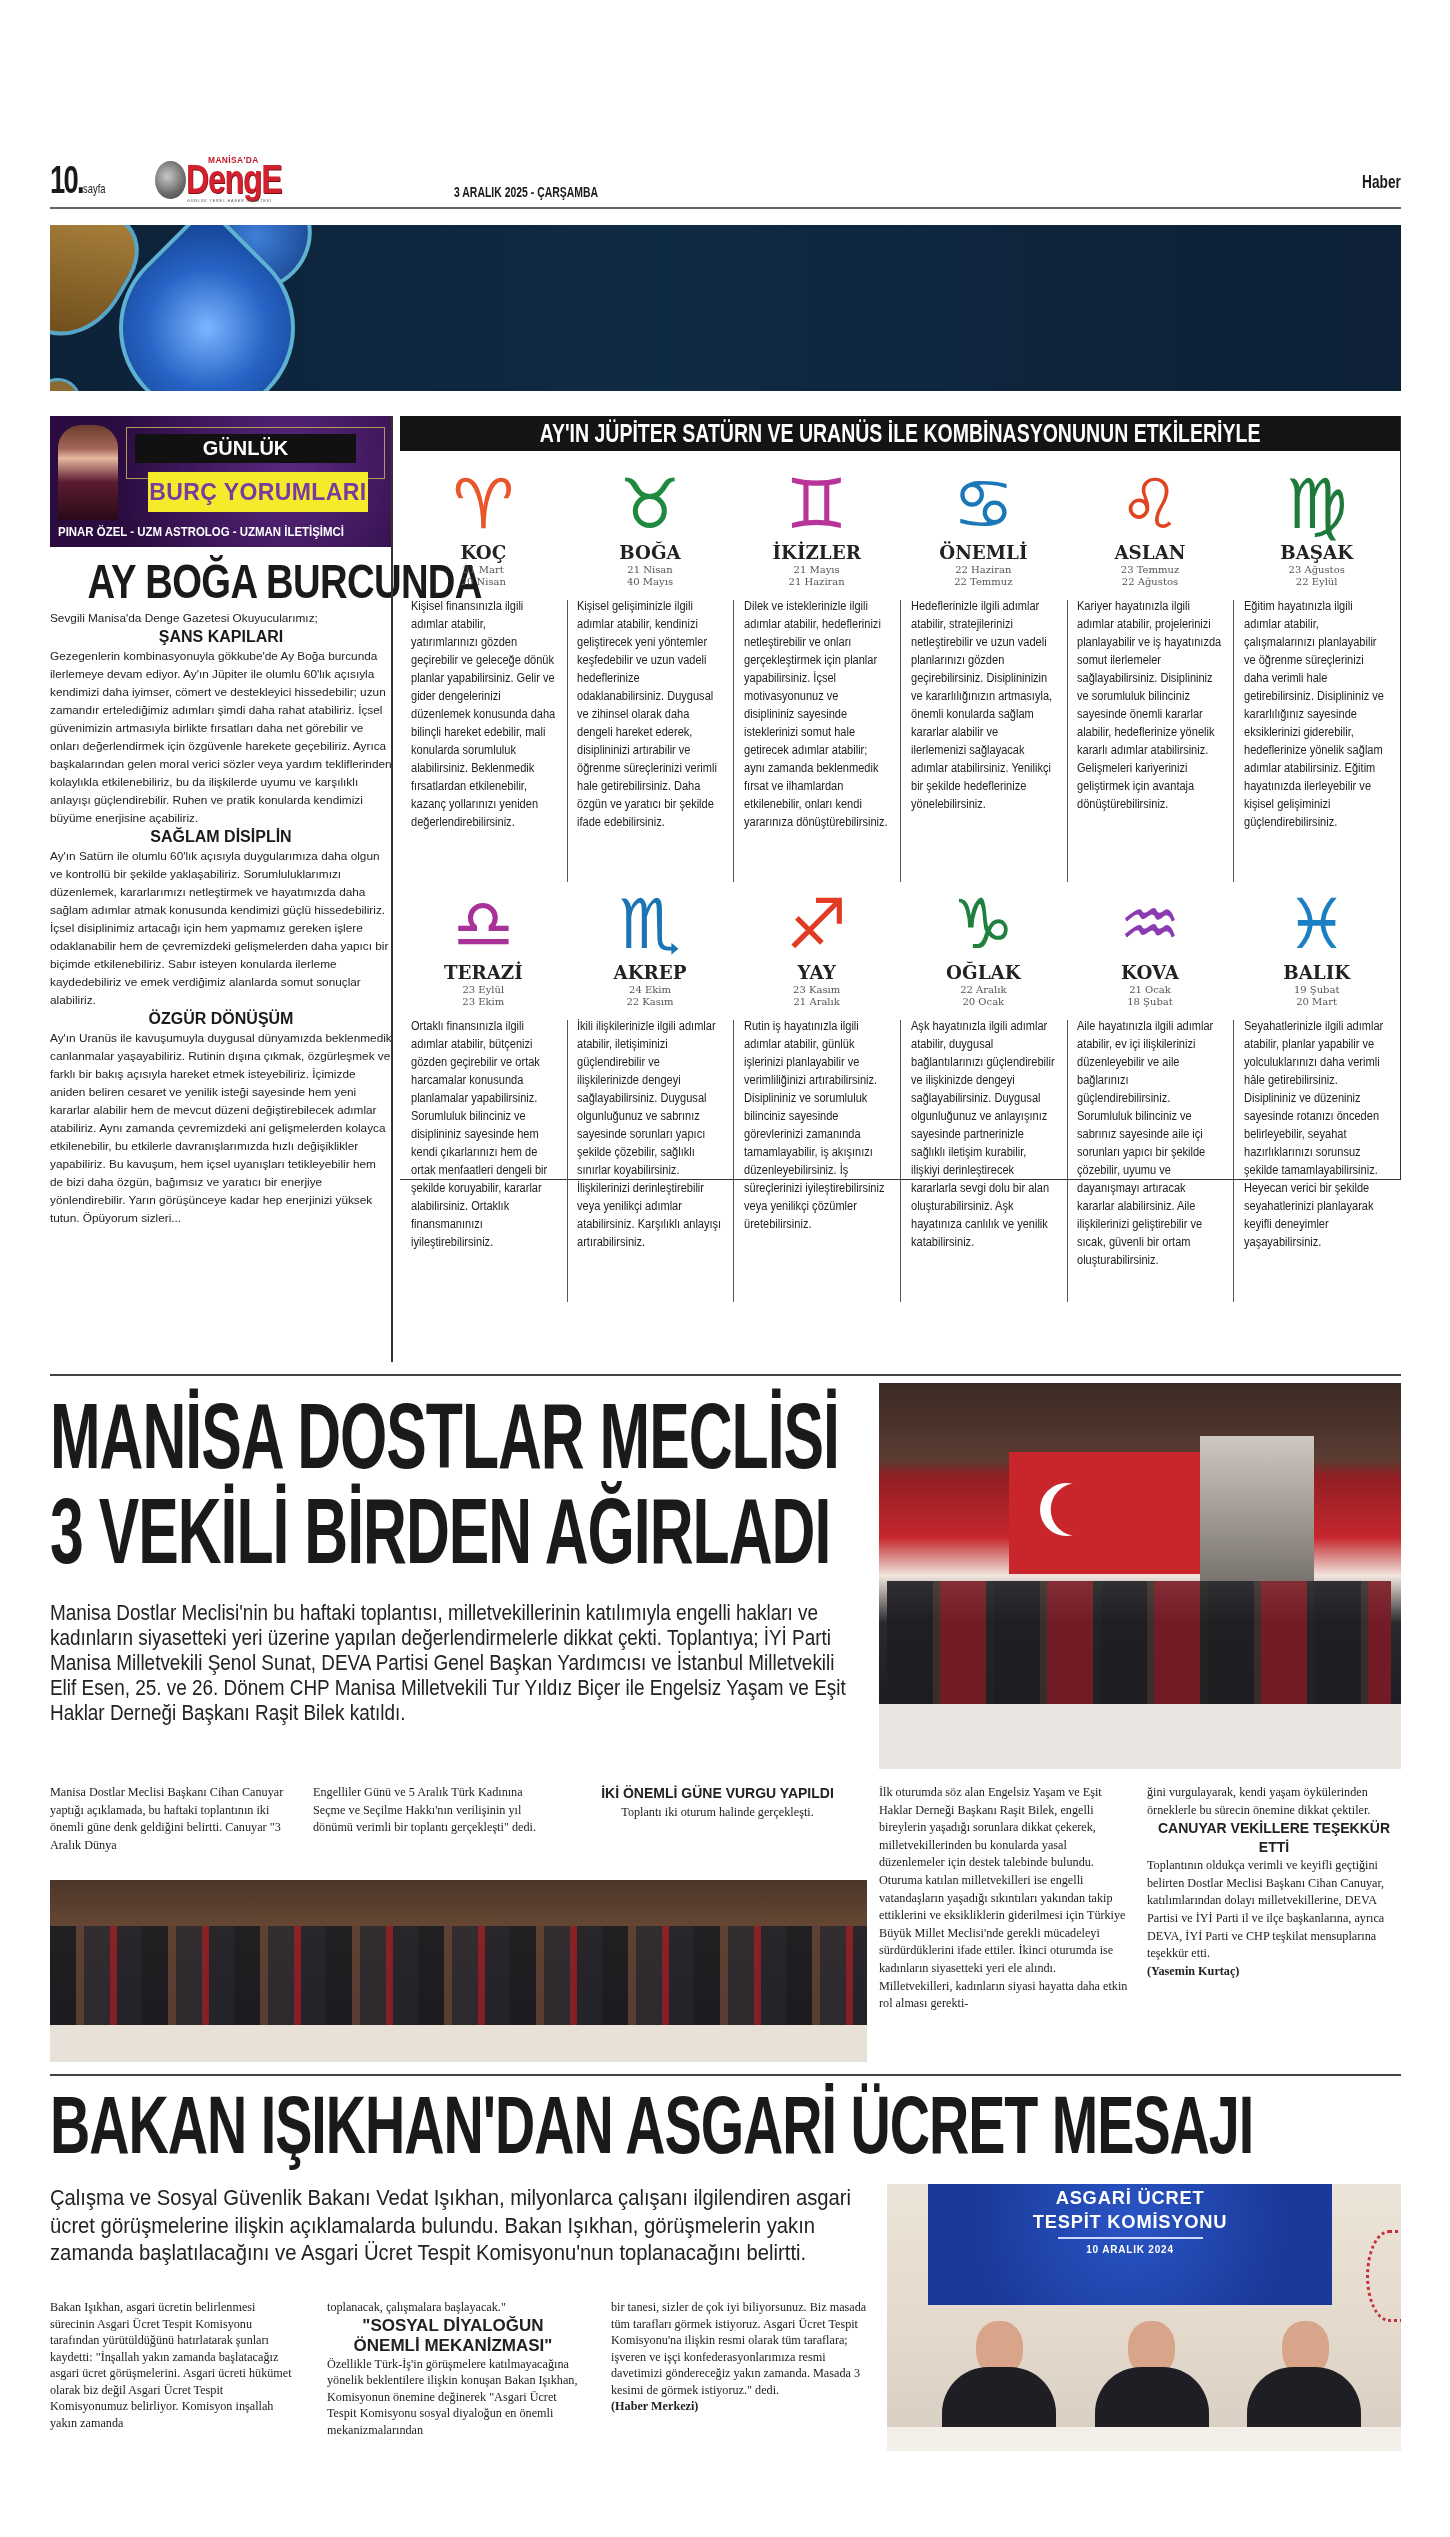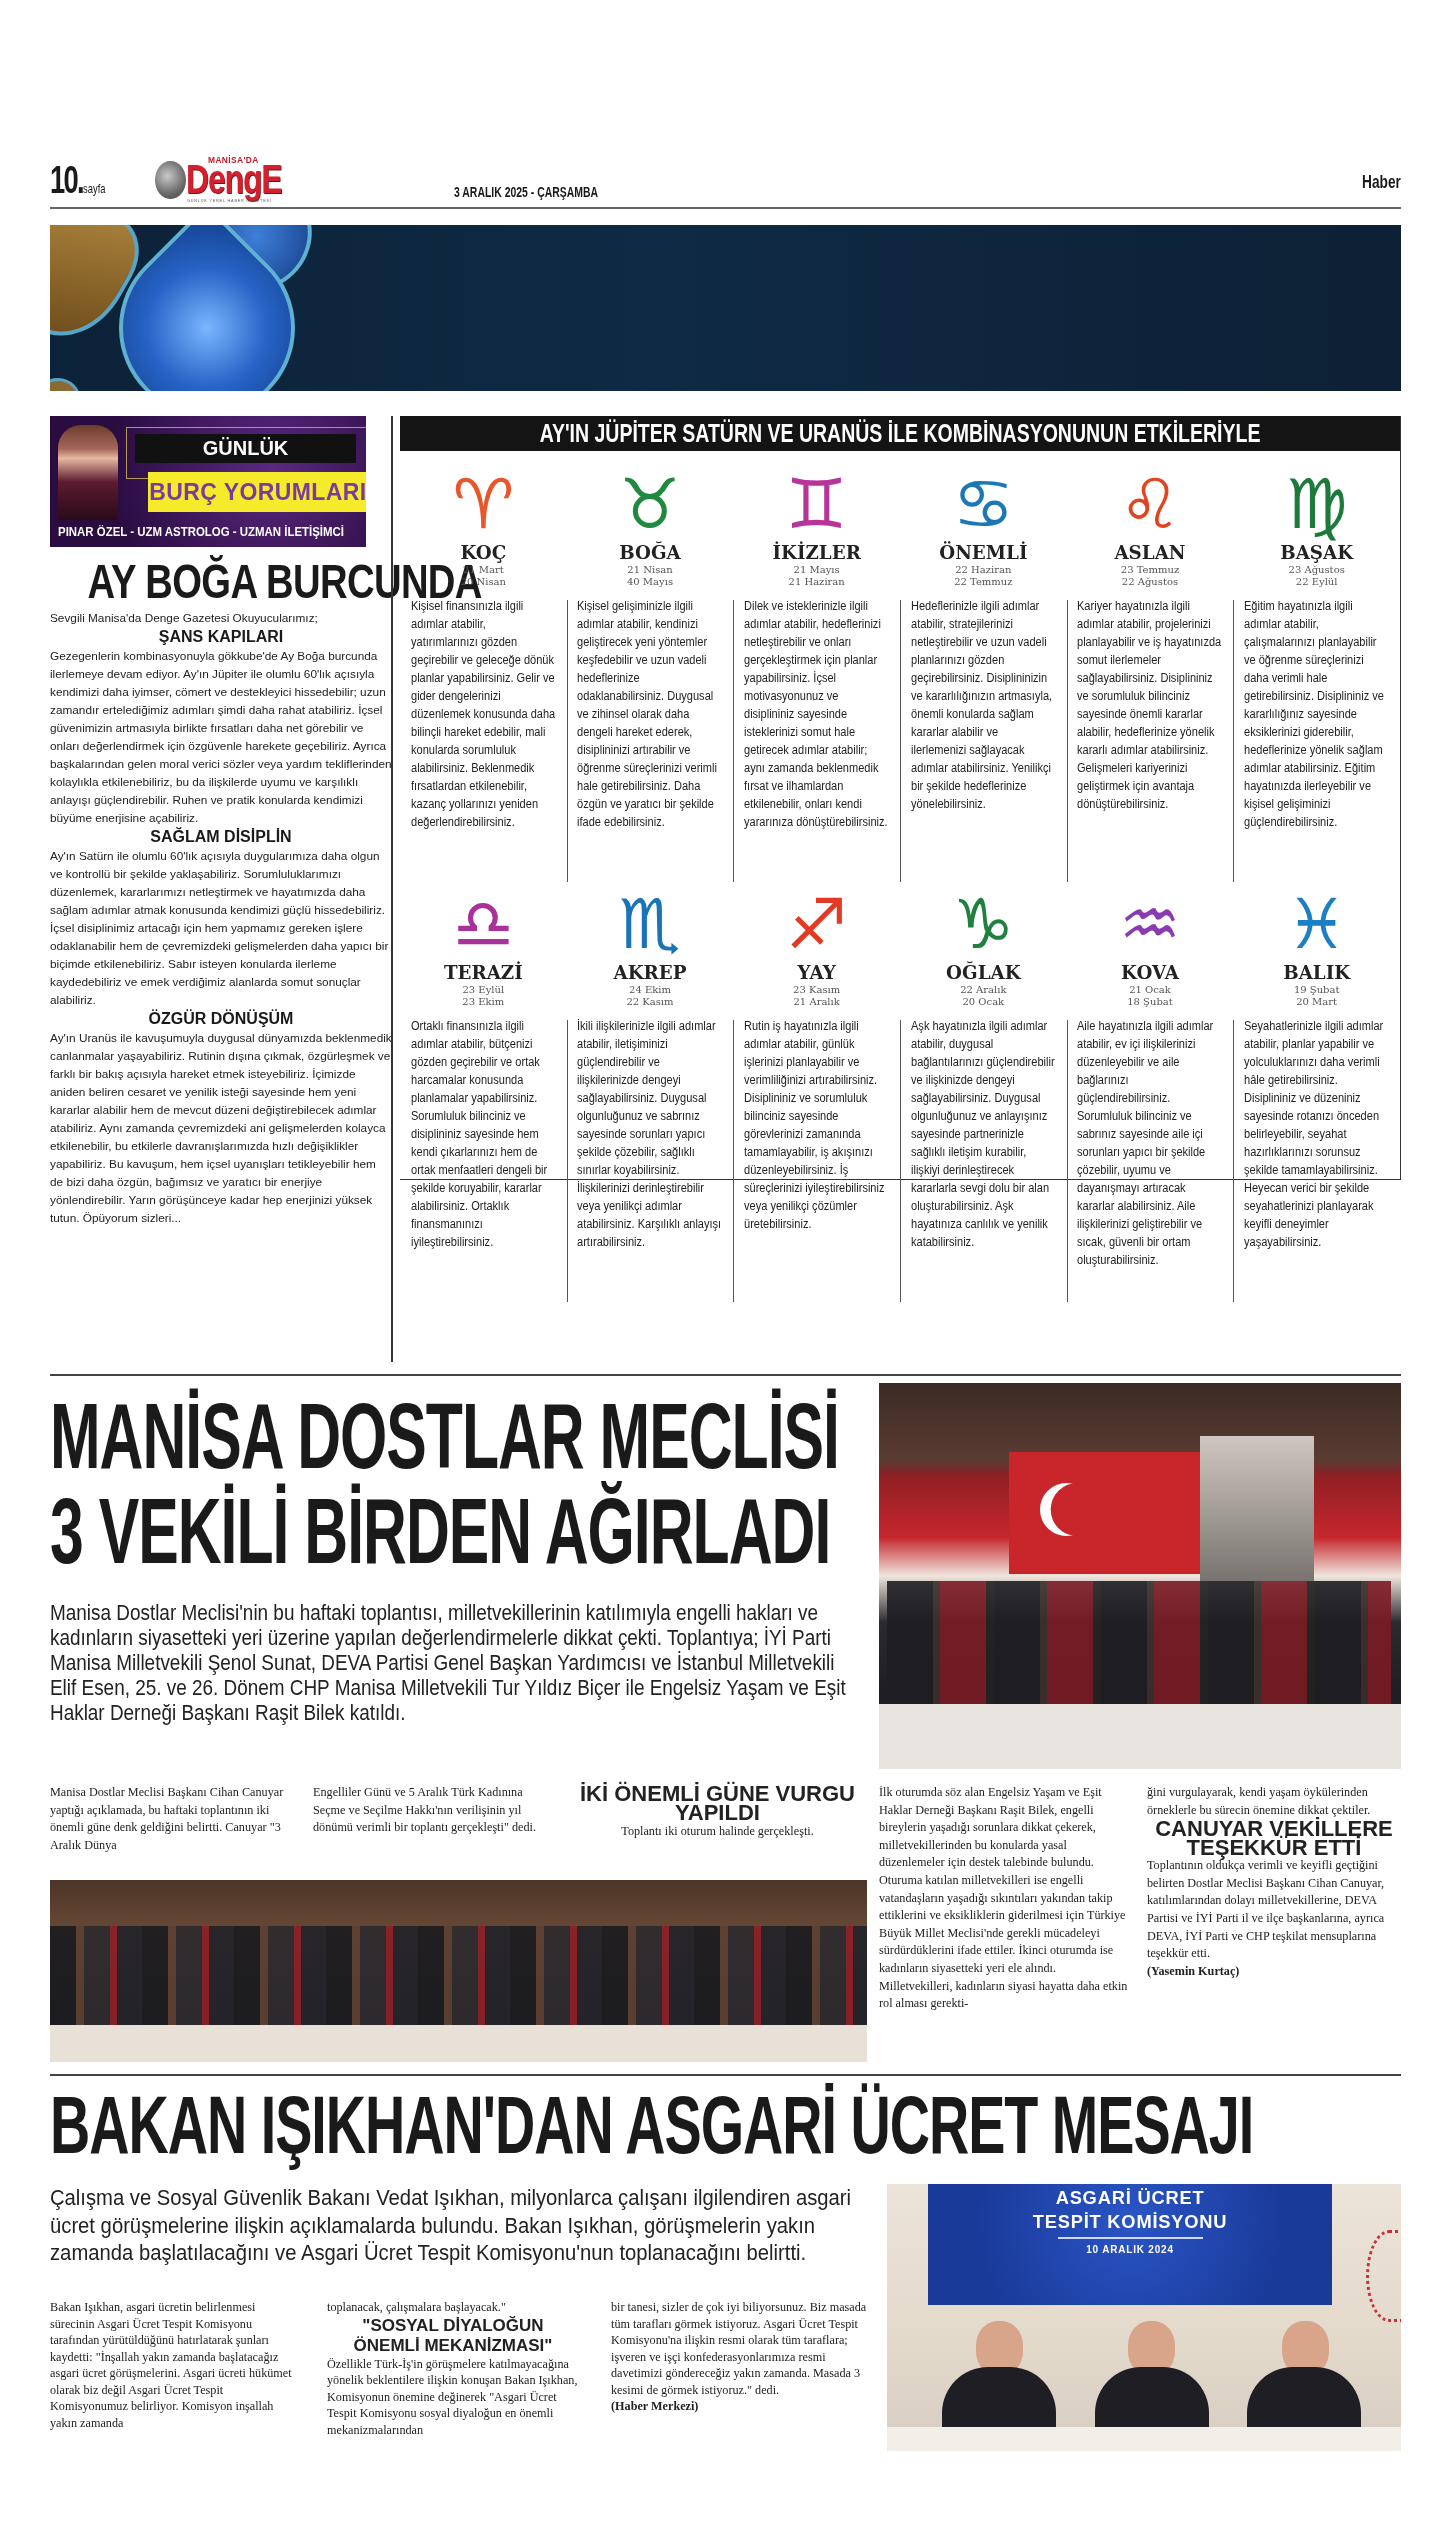--- a/index.html
+++ b/index.html
@@ -21,21 +21,21 @@
   
   .banner { position: absolute; left: 50px; top: 225px; width: 1351px; height: 166px; background: linear-gradient(90deg, #0c2238 0%, #0f2a44 45%, #0d2035 100%); overflow: hidden; }
   .banner .deco1 { position: absolute; left: -30.5px; top: -23px; width: 107px; height: 137px; transform: rotate(30deg); background: linear-gradient(160deg, #b0873f, #6b4a1a); border: 4.6px solid #58a6c7; border-radius: 40% 40% 60% 60%; }
   .banner .deco2 { position: absolute; left: 69px; top: 15.3px; width: 176px; height: 176px; transform: rotate(45deg); border-radius: 0 50% 50% 50%; background: radial-gradient(circle at 50% 50%, #7ab6ff, #2764c6 50%, #113d8a); border: 4.6px solid #5eb1d1; }
   .banner .deco3 { position: absolute; left: 153px; top: -46px; width: 107px; height: 114px; transform: rotate(45deg); border-radius: 0 50% 50% 50%; background: radial-gradient(circle, #3e7fd8, #123a82); border: 4.6px solid #5eb1d1; }
   .banner .deco4 { position: absolute; left: -15.3px; top: 153px; width: 46px; height: 46px; border-radius: 50%; background: #8a6a30; border: 3.8px solid #58a6c7; }
   .banner-title-box { position: absolute; left: 627px; top: 21.4px; width: 698px; height: 119px; background: #c62a2a; display: flex; align-items: center; justify-content: center; }
   .banner-title { font-family: "Liberation Sans", sans-serif; font-weight: 700; font-size: 92px; color: #fff; letter-spacing: 2.3px; transform: scaleX(0.9); }
 
   
-  .promo { position: absolute; left: 50px; top: 416px; width: 316px; height: 131px; background: radial-gradient(circle at 70% 40%, #5a2880, #2a0c40 70%); overflow: hidden; }
+  .promo { position: absolute; left: 50px; top: 416px; width: 342px; height: 131px; background: radial-gradient(circle at 70% 40%, #5a2880, #2a0c40 70%); overflow: hidden; }
   .promo .photo { position: absolute; left: 7.6px; top: 9.2px; width: 60px; height: 95px; background: linear-gradient(180deg, #6b3d2e 0%, #a5675a 25%, #e6b9a0 35%, #5b1b30 60%, #2a0a18 100%); border-radius: 23px 23px 3.1px 3.1px; }
   .promo .frame { position: absolute; left: 76px; top: 10.7px; width: 259px; height: 52px; border: 1.5px solid #b49a54; }
   .promo .gunluk { position: absolute; left: 85px; top: 18.3px; width: 221px; height: 29px; background: #111; color: #fff; font-weight: 700; font-size: 20px; text-align: center; line-height: 29px; }
   .promo .burc { position: absolute; left: 98px; top: 56px; width: 220px; height: 40px; background: #f6eb2a; color: #7a3aa0; font-weight: 700; font-size: 23px; text-align: center; line-height: 40px; letter-spacing: 0.4px; }
   .promo .author { position: absolute; left: 7.6px; top: 108px; width: 328px; color: #fff; font-weight: 700; font-size: 13px; white-space: nowrap; transform: scaleX(0.88); transform-origin: left; }
 
   .left-col { position: absolute; left: 50px; top: 557px; width: 342px; }
   .left-headline { font-family: "Liberation Sans", sans-serif; font-weight: 700; font-size: 49px; line-height: 49px; text-align: center; transform: scaleX(0.78); transform-origin: center; white-space: nowrap; letter-spacing: -0.8px; }
   .left-col p { font-size: 11.8px; line-height: 18px; color: #222; }
   .left-col h3 { text-align: center; font-size: 16px; line-height: 18.3px; font-weight: 700; margin: 0.8px 0; }
@@ -66,21 +66,21 @@
   .photo-a1 .flag { position: absolute; left: 130px; top: 69px; width: 252px; height: 122px; background: #c9262c; }
   .photo-a1 .flag::after { content: ""; position: absolute; left: 30.5px; top: 30.5px; width: 53px; height: 53px; border-radius: 50%; box-shadow: 10.7px 0 0 0 #fff inset; }
   .photo-a1 .portrait { position: absolute; left: 321px; top: 53px; width: 114px; height: 145px; background: linear-gradient(180deg, #cfc8c0, #7a7470); }
   .photo-a1 .table { position: absolute; left: 0; top: 321px; width: 100%; height: 69px; background: #e8e5e0; }
   .photo-a1 .people { position: absolute; left: 7.6px; top: 198px; width: 504px; height: 130px; background: repeating-linear-gradient(90deg, #1d1d22 0 46px, #3b2f2c 46px 53px, #7a1b25 53px 99px, #222 99px 107px); opacity: 0.9; }
 
   .a1-cols { position: absolute; top: 1784px; font-family: "Liberation Serif", serif; font-size: 12.2px; line-height: 17.6px; color: #222; }
   .a1-c1 { left: 50px; width: 244px; }
   .a1-c2 { left: 313px; width: 244px; }
   .a1-c3 { left: 580px; width: 275px; text-align: center; font-family: "Liberation Serif", serif; }
-  .a1-c3 h4, .a1-c5 h4 { font-family: "Liberation Sans", sans-serif; font-size: 22px; line-height: 19px; font-weight: 700; text-align: center; }
+  .a1-c3 h4, .a1-c5 h4 { font-family: "Liberation Sans", sans-serif; font-size: 14px; line-height: 19px; font-weight: 700; text-align: center; }
   .a1-c3 .sub { font-size: 12.2px; line-height: 18.3px; }
   .a1-c4 { left: 879px; width: 252px; top: 1784px; }
   .a1-c5 { left: 1147px; width: 254px; top: 1784px; }
   .byline { font-weight: 700; }
 
   .photo-a1b { position: absolute; left: 50px; top: 1880px; width: 817px; height: 182px; background: linear-gradient(180deg, #4b3528 0%, #6b4a36 30%, #3a2c26 55%, #241c1a 100%); overflow: hidden; }
   .photo-a1b .crowd { position: absolute; left: 0; top: 46px; width: 100%; height: 137px; background: repeating-linear-gradient(90deg, #1b1b1f 0 26px, #5d4032 26px 34px, #2d2a2e 34px 60px, #8b1f26 60px 67px, #23232a 67px 92px); opacity: 0.92; }
   .photo-a1b .tablecloth { position: absolute; left: 0; top: 145px; width: 100%; height: 37px; background: #e7e1d8; }
 
   .hr2 { position: absolute; left: 50px; top: 2074px; width: 1351px; height: 1.5px; background: #444; }

